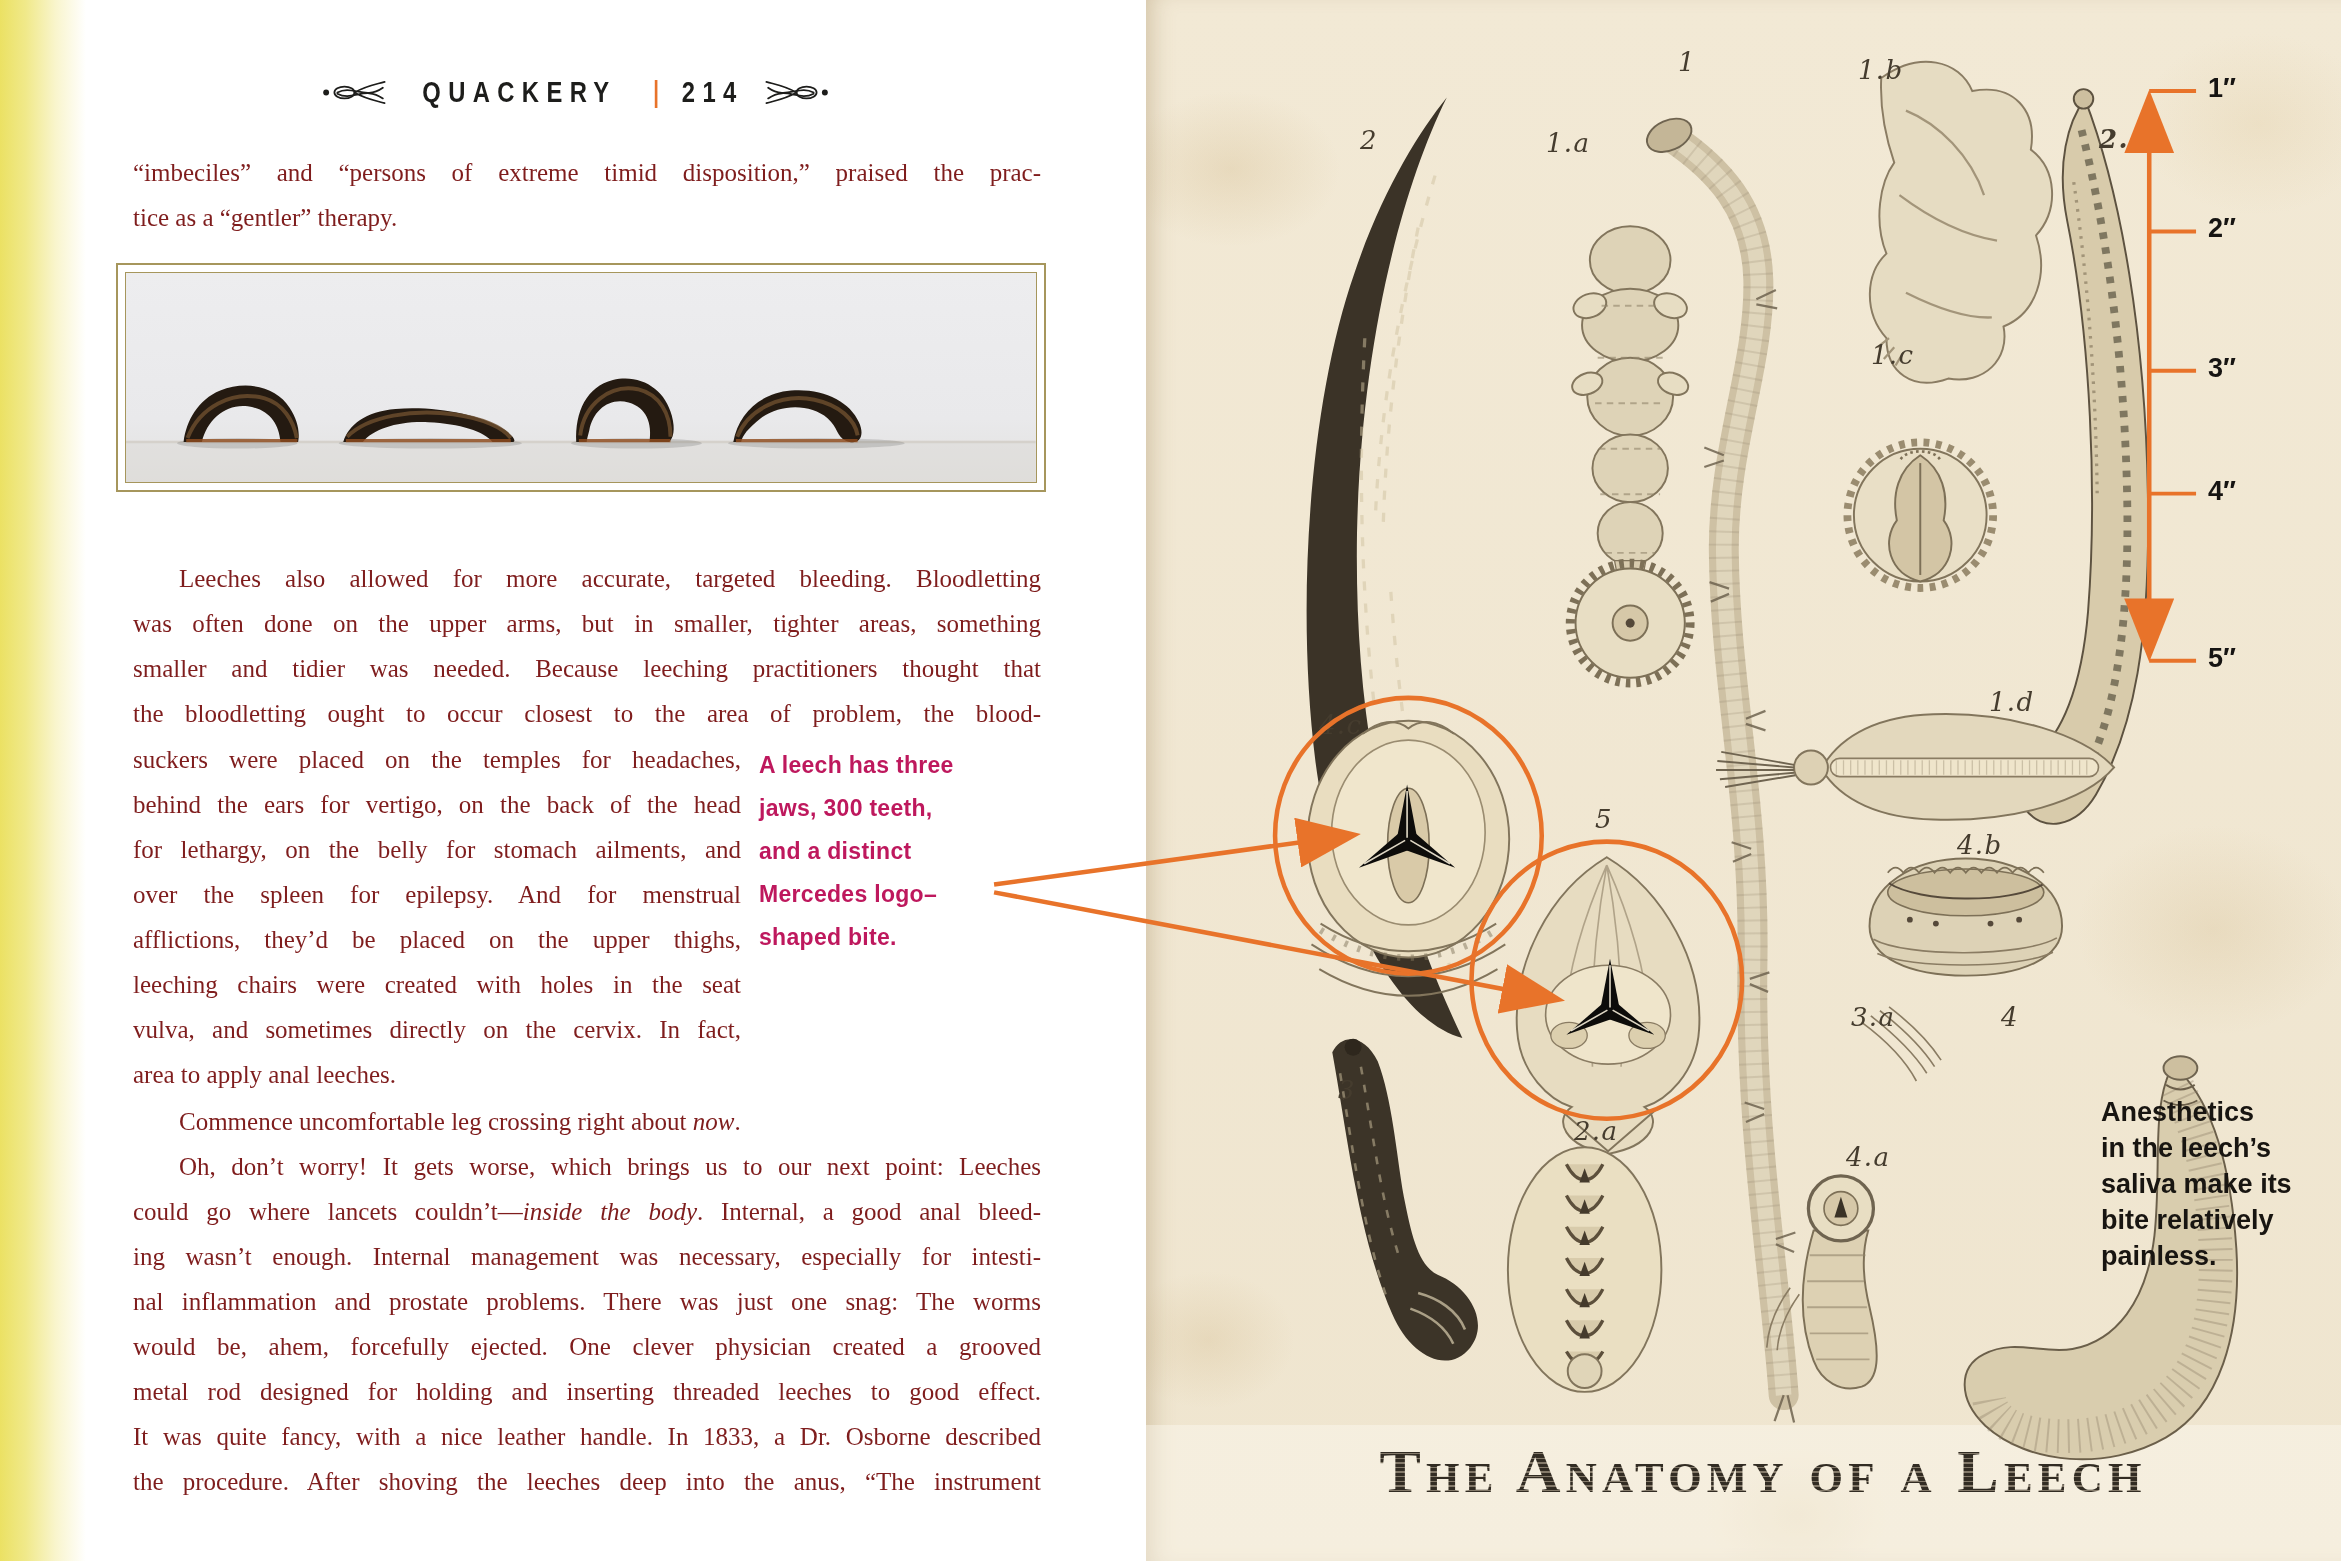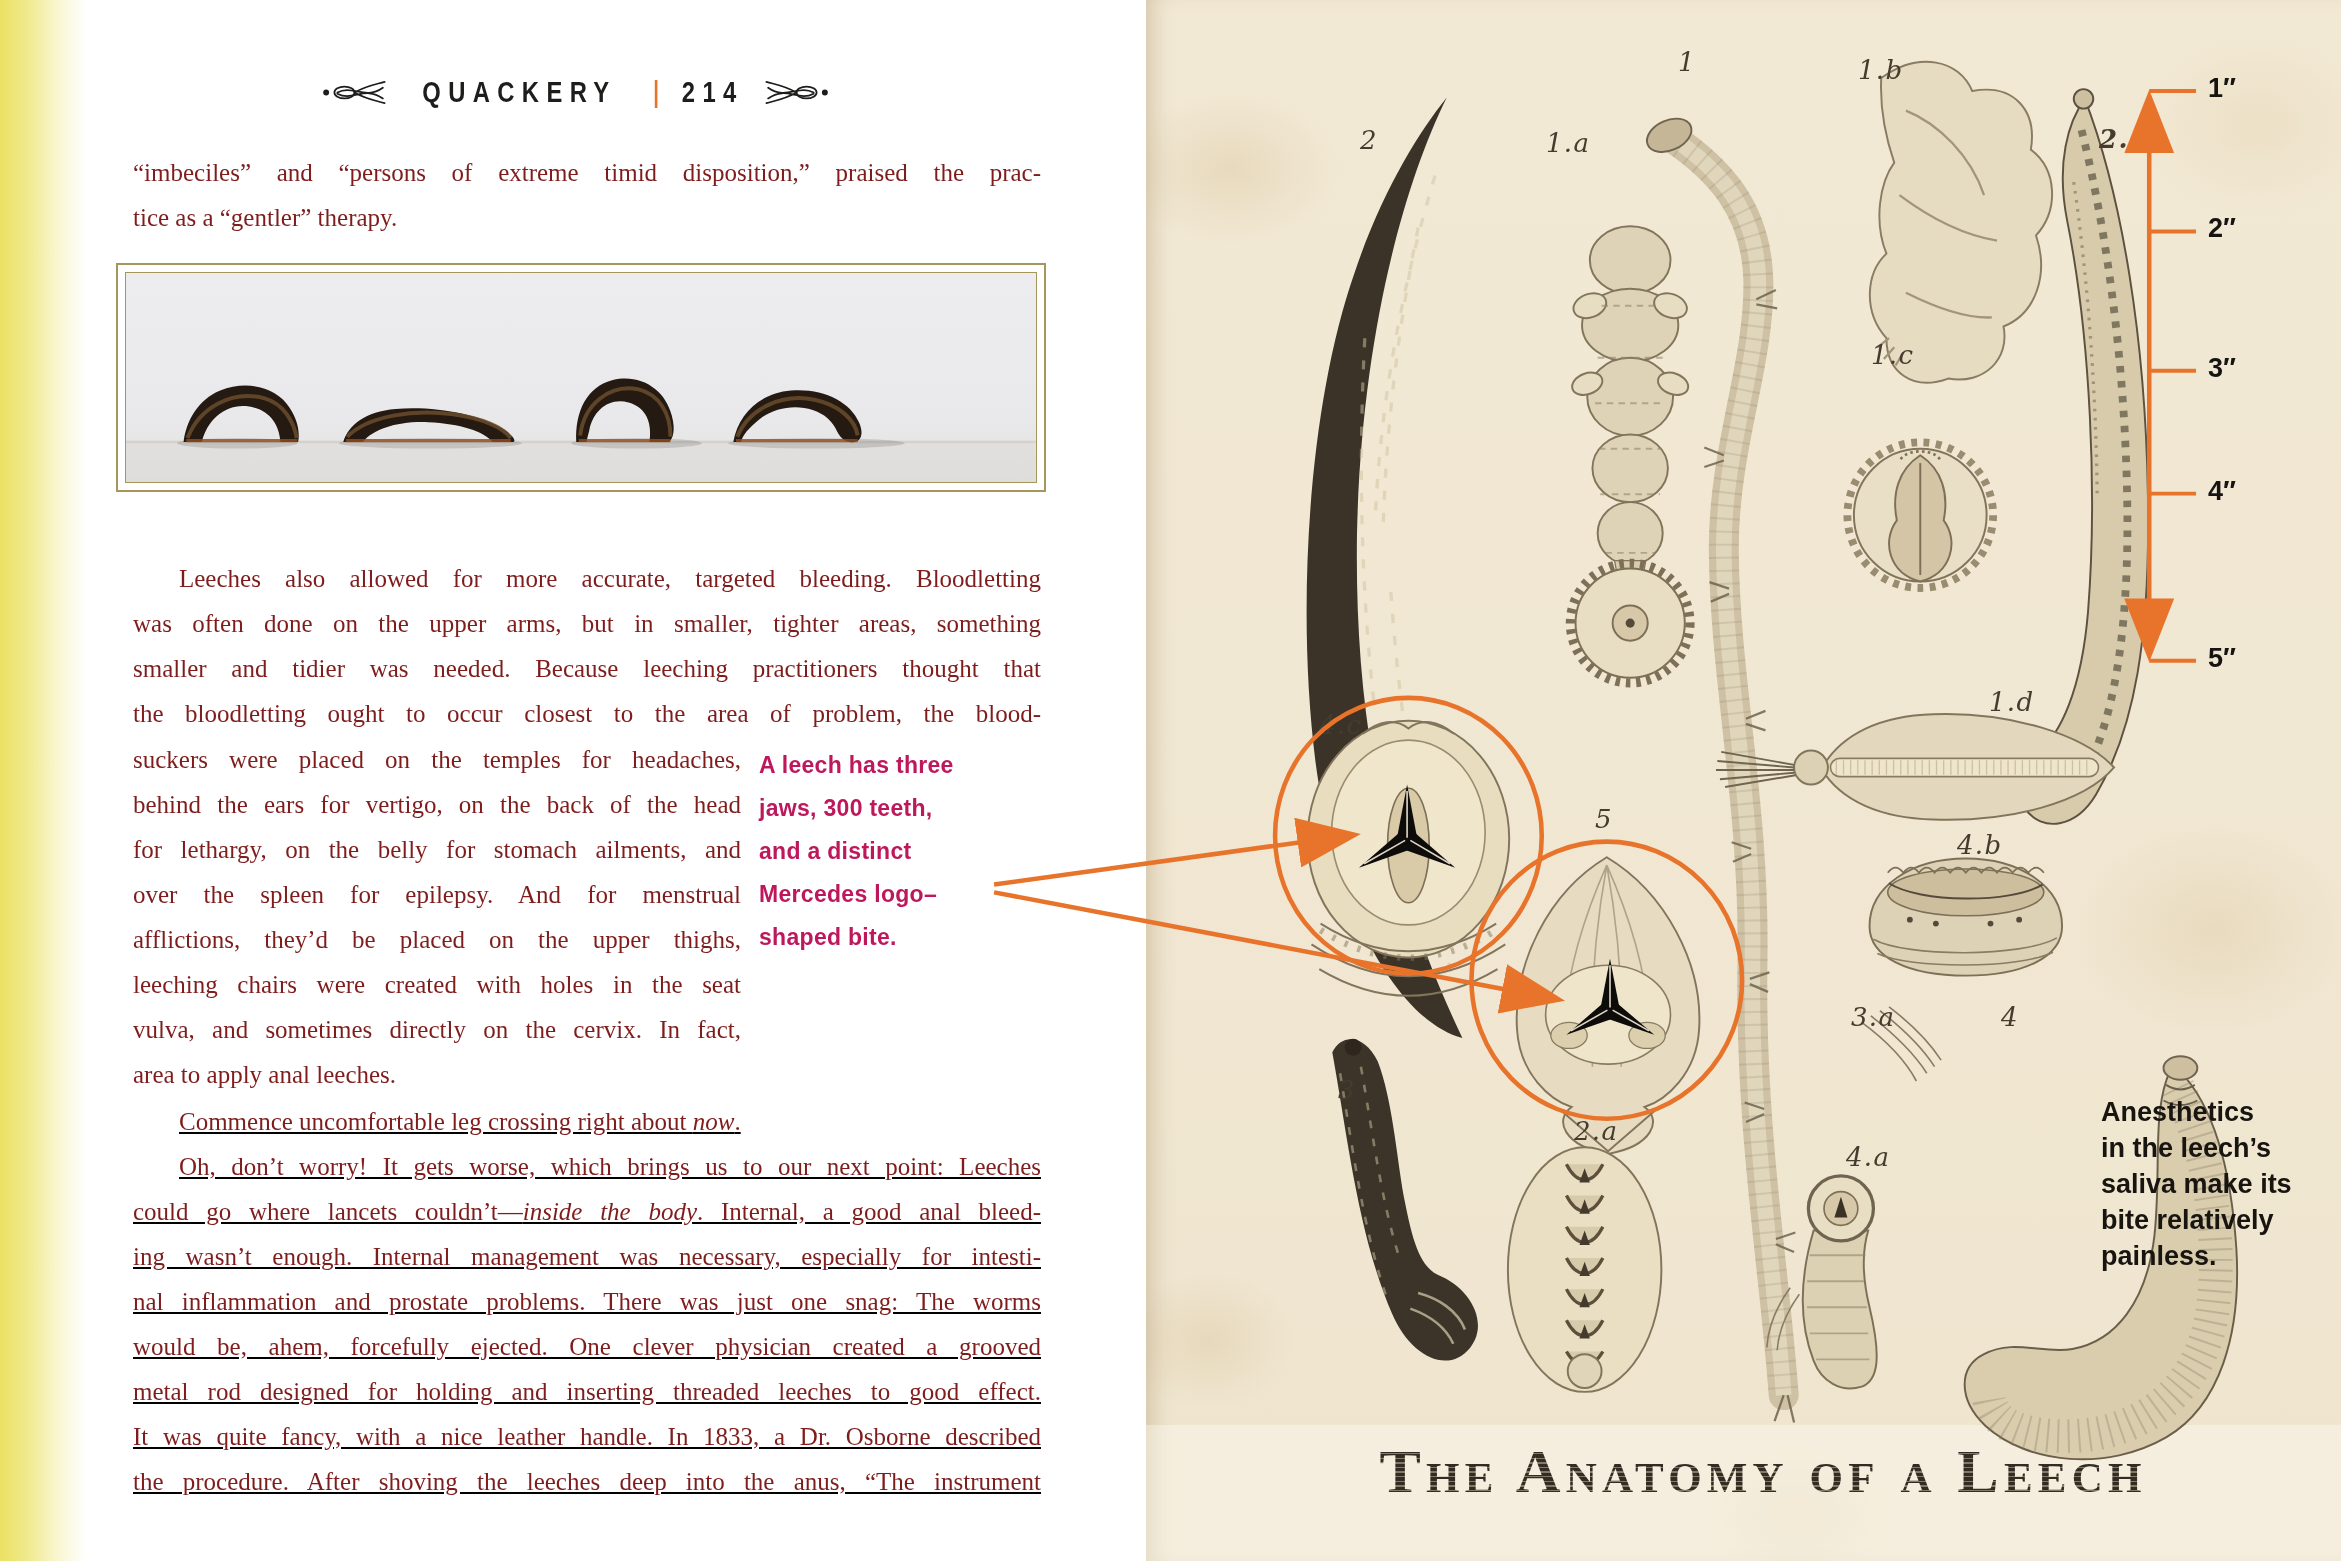--- a/index.html
+++ b/index.html
@@ -142,21 +142,21 @@
   <div class="bl jst">suckers were placed on the temples for headaches,</div>
   <div class="bl jst">behind the ears for vertigo, on the back of the head</div>
   <div class="bl jst">for lethargy, on the belly for stomach ailments, and</div>
   <div class="bl jst">over the spleen for epilepsy. And for menstrual</div>
   <div class="bl jst">afflictions, they’d be placed on the upper thighs,</div>
   <div class="bl jst">leeching chairs were created with holes in the seat</div>
   <div class="bl jst">vulva, and sometimes directly on the cervix. In fact,</div>
   <div class="bl">area to apply anal leeches.</div>
 </div>
 
-<div class="abs textcol" style="top:1099px;text-decoration:underline;">
+<div class="abs textcol" style="top:1099px;">
   <div class="bl ind"><span>Commence uncomfortable leg crossing right about </span><span class="it">now</span><span>.</span></div>
   <div class="bl jst ind"><span>Oh, don’t worry! It gets worse, which brings us to our next point: Leeches</span></div>
   <div class="bl jst"><span>could go where lancets couldn’t—</span><span class="it">inside the body</span><span>. Internal, a good anal bleed-</span></div>
   <div class="bl jst"><span>ing wasn’t enough. Internal management was necessary, especially for intesti-</span></div>
   <div class="bl jst"><span>nal inflammation and prostate problems. There was just one snag: The worms</span></div>
   <div class="bl jst"><span>would be, ahem, forcefully ejected. One clever physician created a grooved</span></div>
   <div class="bl jst"><span>metal rod designed for holding and inserting threaded leeches to good effect.</span></div>
   <div class="bl jst"><span>It was quite fancy, with a nice leather handle. In 1833, a Dr. Osborne described</span></div>
   <div class="bl jst"><span>the procedure. After shoving the leeches deep into the anus, “The instrument</span></div>
 </div>

